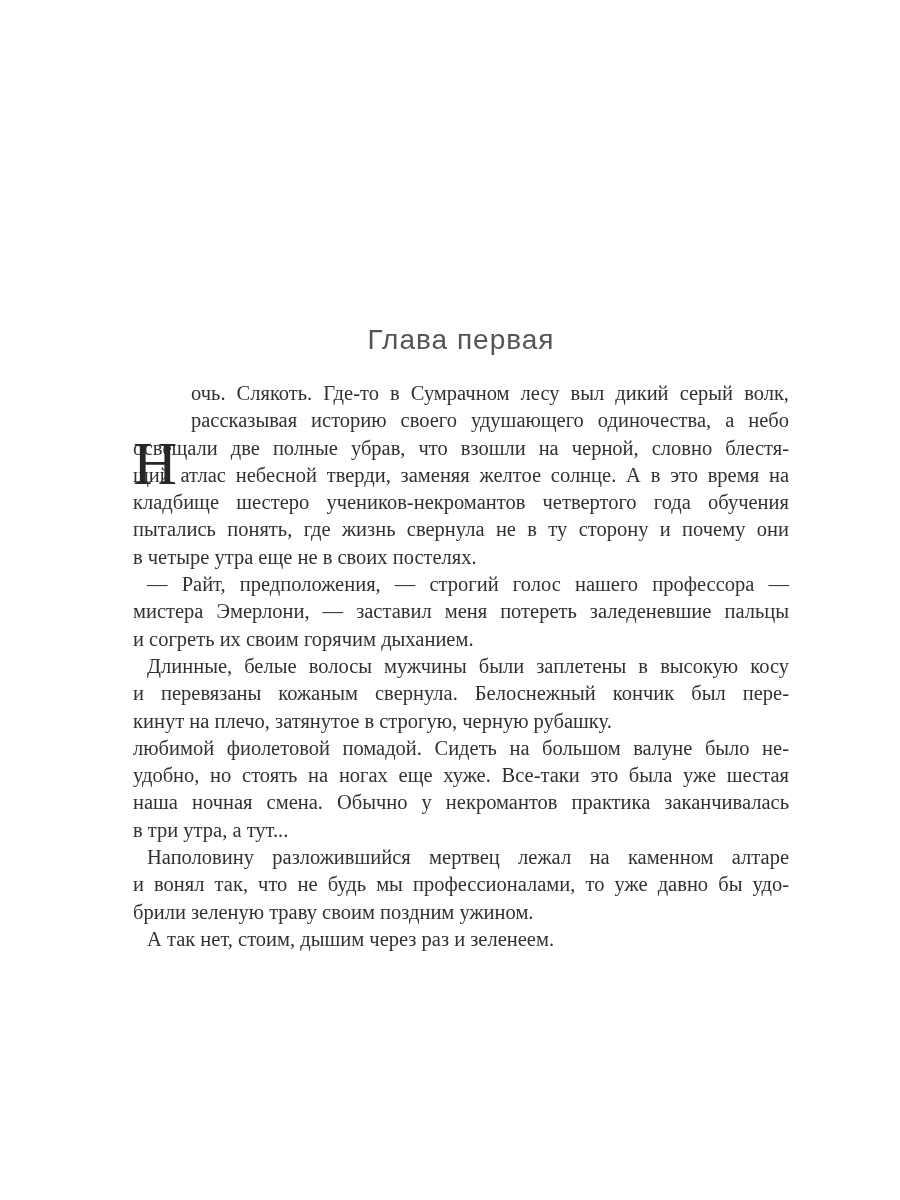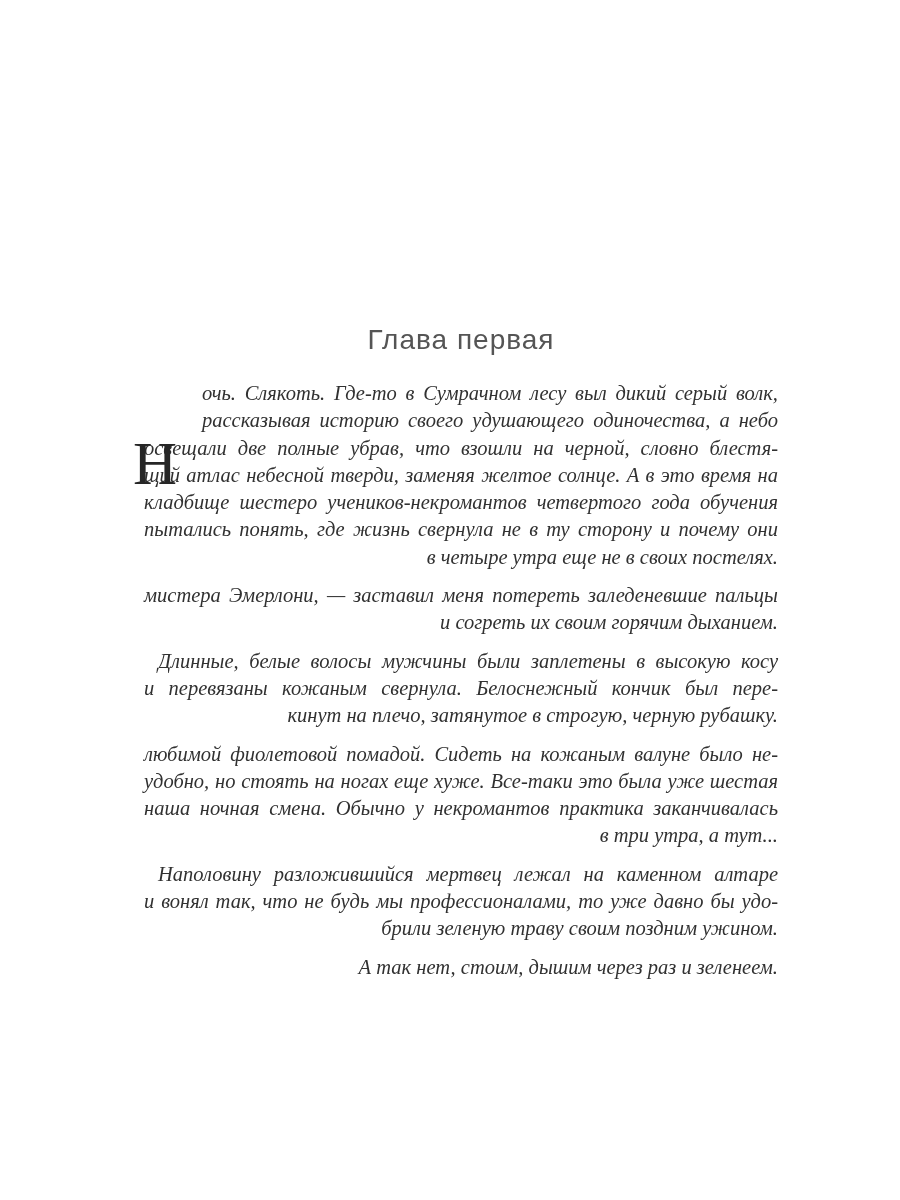--- a/index.html
+++ b/index.html
@@ -27,34 +27,33 @@
     font-size: 28px;
     line-height: 32px;
     letter-spacing: 1px;
     color: #555555;
     text-align: center;
   }
   .body-text {
     position: relative;
   }
   .paragraph {
-    margin: 11px;
+    margin: 0;
     padding: 0;
-    font-style: italic;
   }
   .line {
     font-family: "Liberation Serif", "DejaVu Serif", serif;
     font-size: 20.5px;
     line-height: 27.3px;
     color: #313131;
     text-align: justify;
     text-align-last: justify;
   }
   .line.end {
-    text-align: right;
+    text-align: left;
     text-align-last: auto;
   }
   .line.indent {
     padding-left: 14px;
   }
   .line.dc {
     padding-left: 58px;
   }
   .drop-cap {
     position: absolute;
@@ -85,30 +84,31 @@
           <div class="paragraph">
             <div class="line dc">очь. Слякоть. Где-то в Сумрачном лесу выл дикий серый волк,</div>
             <div class="line dc">рассказывая историю своего удушающего одиночества, а небо</div>
             <div class="line">освещали две полные убрав, что взошли на черной, словно блестя-</div>
             <div class="line">щий атлас небесной тверди, заменяя желтое солнце. А в это время на</div>
             <div class="line">кладбище шестеро учеников-некромантов четвертого года обучения</div>
             <div class="line">пытались понять, где жизнь свернула не в ту сторону и почему они</div>
             <div class="line end">в четыре утра еще не в своих постелях.</div>
           </div>
           <div class="paragraph">
+            <div class="line indent">— Райт, предположения, — строгий голос нашего профессора —</div>
             <div class="line">мистера Эмерлони, — заставил меня потереть заледеневшие пальцы</div>
             <div class="line end">и согреть их своим горячим дыханием.</div>
           </div>
           <div class="paragraph">
             <div class="line indent">Длинные, белые волосы мужчины были заплетены в высокую косу</div>
             <div class="line">и перевязаны кожаным свернула. Белоснежный кончик был пере-</div>
             <div class="line end">кинут на плечо, затянутое в строгую, черную рубашку.</div>
           </div>
           <div class="paragraph">
-            <div class="line">любимой фиолетовой помадой. Сидеть на кожаным валуне было не-</div>
+            <div class="line">любимой фиолетовой помадой. Сидеть на большом валуне было не-</div>
             <div class="line">удобно, но стоять на ногах еще хуже. Все-таки это была уже шестая</div>
             <div class="line">наша ночная смена. Обычно у некромантов практика заканчивалась</div>
             <div class="line end">в три утра, а тут...</div>
           </div>
           <div class="paragraph">
             <div class="line indent">Наполовину разложившийся мертвец лежал на каменном алтаре</div>
             <div class="line">и вонял так, что не будь мы профессионалами, то уже давно бы удо-</div>
             <div class="line end">брили зеленую траву своим поздним ужином.</div>
           </div>
           <div class="paragraph">

